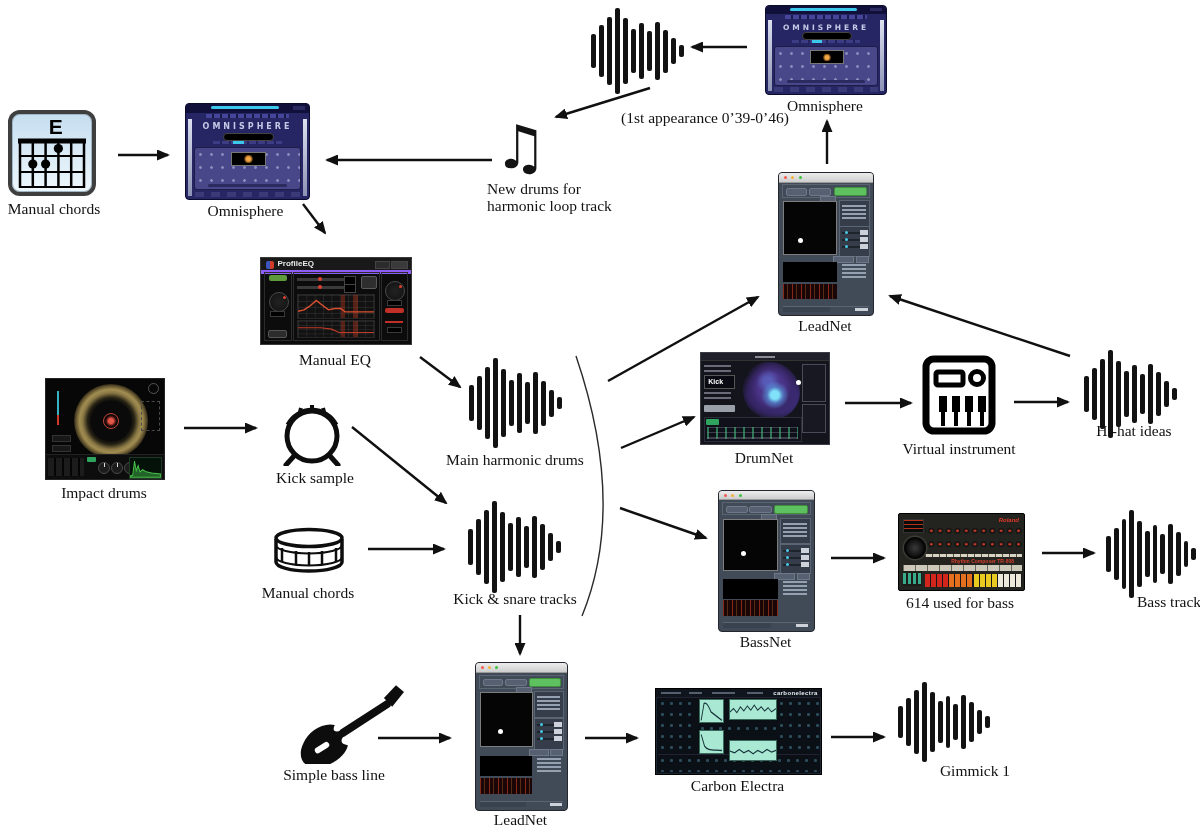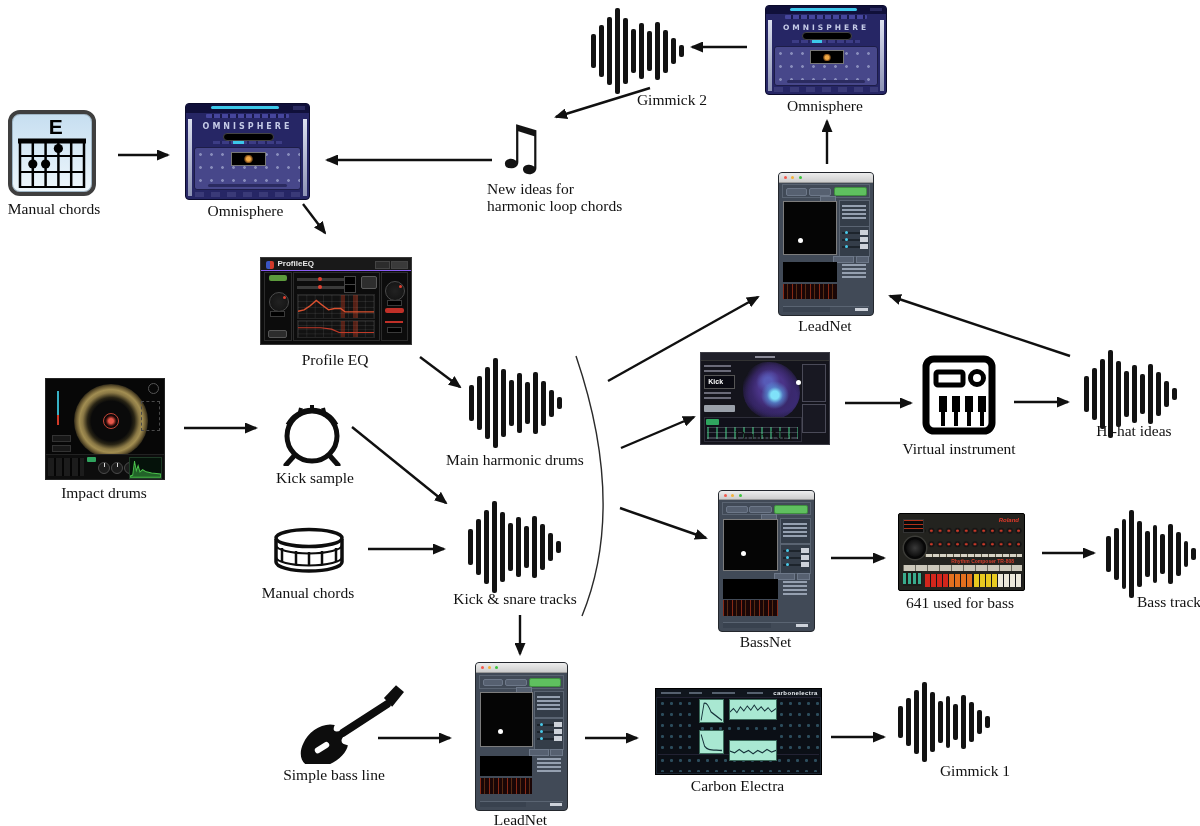--- a/index.html
+++ b/index.html
@@ -39,21 +39,21 @@
             background-image:radial-gradient(circle,rgba(200,208,235,.5) 1px,transparent 1.7px);
             background-size:11px 13px}
   .om-display{position:absolute;left:34%;top:10%;width:32%;height:30%;background:#000;border:1px solid #777}
   .om-blob{position:absolute;left:35%;top:20%;width:30%;height:60%;
            background:radial-gradient(circle,#efa845 0 30%,#7a4a18 55%,transparent 70%)}
   .om-subbar{position:absolute;left:12%;right:12%;bottom:5%;height:9%;background:#2b2b60;border-radius:2px}
   .om-foot{position:absolute;left:7%;right:7%;bottom:2.5%;height:5%;
            background:repeating-linear-gradient(90deg,#3a3a78 0 9px,transparent 9px 16px)}
   
   .peq{position:absolute;background:#0c0c0c;border:1px solid #3a3a3a;z-index:2}
-  .peq-tb{position:absolute;top:0;left:0;right:0;height:14%;background:#191919;border-bottom:1px solid #8b5cf6}
+  .peq-tb{position:absolute;top:0;left:0;right:0;height:14%;background:#191919;border-bottom:4px solid #8b5cf6}
   .peq-logo{position:absolute;left:3%;top:22%;width:8px;height:8px;border-radius:2px;
             background:conic-gradient(#d23a2a 0 50%,#3a55c2 50% 100%)}
   .peq-name{position:absolute;left:11%;top:12%;color:#e8e8e8;font:bold 8px/10px "Liberation Sans",sans-serif}
   .peq-tbx{position:absolute;top:25%;height:50%;background:#2c2c2c;border:1px solid #444}
   .peq-col{position:absolute;top:16%;bottom:3%;border:1px solid #2c2c2c}
   .peq-green{position:absolute;left:15%;right:15%;top:4%;height:8%;background:#5c9a3c;border-radius:2px}
   .peq-knob{position:absolute;left:50%;margin-left:-9px;width:18px;height:18px;border-radius:50%;
             background:radial-gradient(circle,#222,#111);border:1px solid #4a4a4a}
   .peq-knob::after{content:"";position:absolute;right:2px;top:3px;width:3px;height:3px;border-radius:50%;background:#e04030}
   .peq-val{position:absolute;left:20%;right:20%;height:6%;background:#000;border:1px solid #3a3a3a}
@@ -305,41 +305,41 @@
       </div>
     </div>
     <div class="peq-col" style="right:2%;width:17%">
       <div class="peq-knob" style="top:12%"></div>
       <div class="peq-val" style="top:40%"></div>
       <div class="peq-red" style="top:52%"></div>
       <div class="peq-rsl" style="top:72%"></div>
       <div class="peq-val" style="top:80%"></div>
     </div>
   </div>
-  <div class="lbl" style="left:258px;top:351px;width:154px">Profile EQ</div>
+  <div class="lbl" style="left:258px;top:351px;width:154px">Manual EQ</div>
 
   <div class="wave" style="left:590px;top:8px;width:94px;height:86px">
       <div class="wbar" style="height: 40%;"></div>
       <div class="wbar" style="height: 60%;"></div>
       <div class="wbar" style="height: 80%;"></div>
       <div class="wbar" style="height: 100%;"></div>
       <div class="wbar" style="height: 76%;"></div>
       <div class="wbar" style="height: 52%;"></div>
       <div class="wbar" style="height: 66%;"></div>
       <div class="wbar" style="height: 46%;"></div>
       <div class="wbar" style="height: 68%;"></div>
       <div class="wbar" style="height: 50%;"></div>
       <div class="wbar" style="height: 30%;"></div>
       <div class="wbar" style="height: 14%;"></div>
     </div>
-  <div class="lbl" style="left:552px;top:91px;width:240px">Gimmick 2</div>
+  <div class="lbl" style="left:565px;top:109px;width:280px">(1st appearance 0’39-0’46)</div>
 
   <div class="note" style="left:490px;top:114px;width:62px;height:66px;font-size:60px;line-height:66px;text-align:center">♫</div>
-  <div class="lbl left" style="left:487px;top:180px;width:150px">New ideas for</div>
-  <div class="lbl left" style="left:487px;top:197px;width:150px">harmonic loop chords</div>
+  <div class="lbl left" style="left:487px;top:180px;width:150px">New drums for</div>
+  <div class="lbl left" style="left:487px;top:197px;width:150px">harmonic loop track</div>
 
   <div class="lnw" style="left:778px;top:172px;width:94px;height:142px">
     <div class="lnw-tb">
         <span class="tl r"></span>
         <span class="tl y"></span>
         <span class="tl g"></span>
       </div>
     <div class="lnw-proj">
         <span class="lnw-btn" style="left:4%;width:22%"></span>
         <span class="lnw-btn" style="left:30%;width:24%"></span>
@@ -468,21 +468,21 @@
     </div>
     <div class="dnw-neb"></div>
     <span class="dnw-dot"></span>
     <div class="dnw-rbox" style="top:12%;height:40%"></div>
     <div class="dnw-rbox" style="top:56%;height:30%"></div>
     <div class="dnw-seq">
       <span class="dnw-go"></span>
       <div class="dnw-rows"></div>
     </div>
   </div>
-  <div class="lbl" style="left:700px;top:427px;width:128px">DrumNet</div>
+  <div class="lbl" style="left:700px;top:449px;width:128px">DrumNet</div>
 
   <svg class="icon" style="left:921px;top:354px" width="76" height="82">
     <rect x="5" y="5" width="66" height="72" rx="8" fill="none" stroke="#000" stroke-width="7"></rect>
     <rect x="15" y="18" width="27" height="13" rx="2" fill="none" stroke="#000" stroke-width="5"></rect>
     <circle cx="56" cy="24" r="6.5" fill="none" stroke="#000" stroke-width="5"></circle>
     <line x1="22" y1="44" x2="22" y2="72" stroke="#000" stroke-width="4"></line>
     <line x1="35" y1="44" x2="35" y2="72" stroke="#000" stroke-width="4"></line>
     <line x1="48" y1="44" x2="48" y2="72" stroke="#000" stroke-width="4"></line>
     <line x1="61" y1="44" x2="61" y2="72" stroke="#000" stroke-width="4"></line>
     <rect x="18" y="42" width="8" height="16" fill="#000"></rect>
@@ -552,21 +552,21 @@
     <div class="tr-disp"></div>
     <div class="tr-brand">Roland</div>
     <div class="tr-knobs"></div>
     <div class="tr-big"></div>
     <div class="tr-strip1"></div>
     <div class="tr-model">Rhythm Composer TR-808</div>
     <div class="tr-strip2"></div>
     <div class="tr-teal"></div>
     <div class="tr-btns"></div>
   </div>
-  <div class="lbl" style="left:895px;top:594px;width:130px">641 used for bass</div>
+  <div class="lbl" style="left:895px;top:594px;width:130px">614 used for bass</div>
 
   <div class="wave" style="left:1106px;top:510px;width:90px;height:88px">
       <div class="wbar" style="height: 40%;"></div>
       <div class="wbar" style="height: 60%;"></div>
       <div class="wbar" style="height: 80%;"></div>
       <div class="wbar" style="height: 100%;"></div>
       <div class="wbar" style="height: 76%;"></div>
       <div class="wbar" style="height: 52%;"></div>
       <div class="wbar" style="height: 66%;"></div>
       <div class="wbar" style="height: 46%;"></div>

